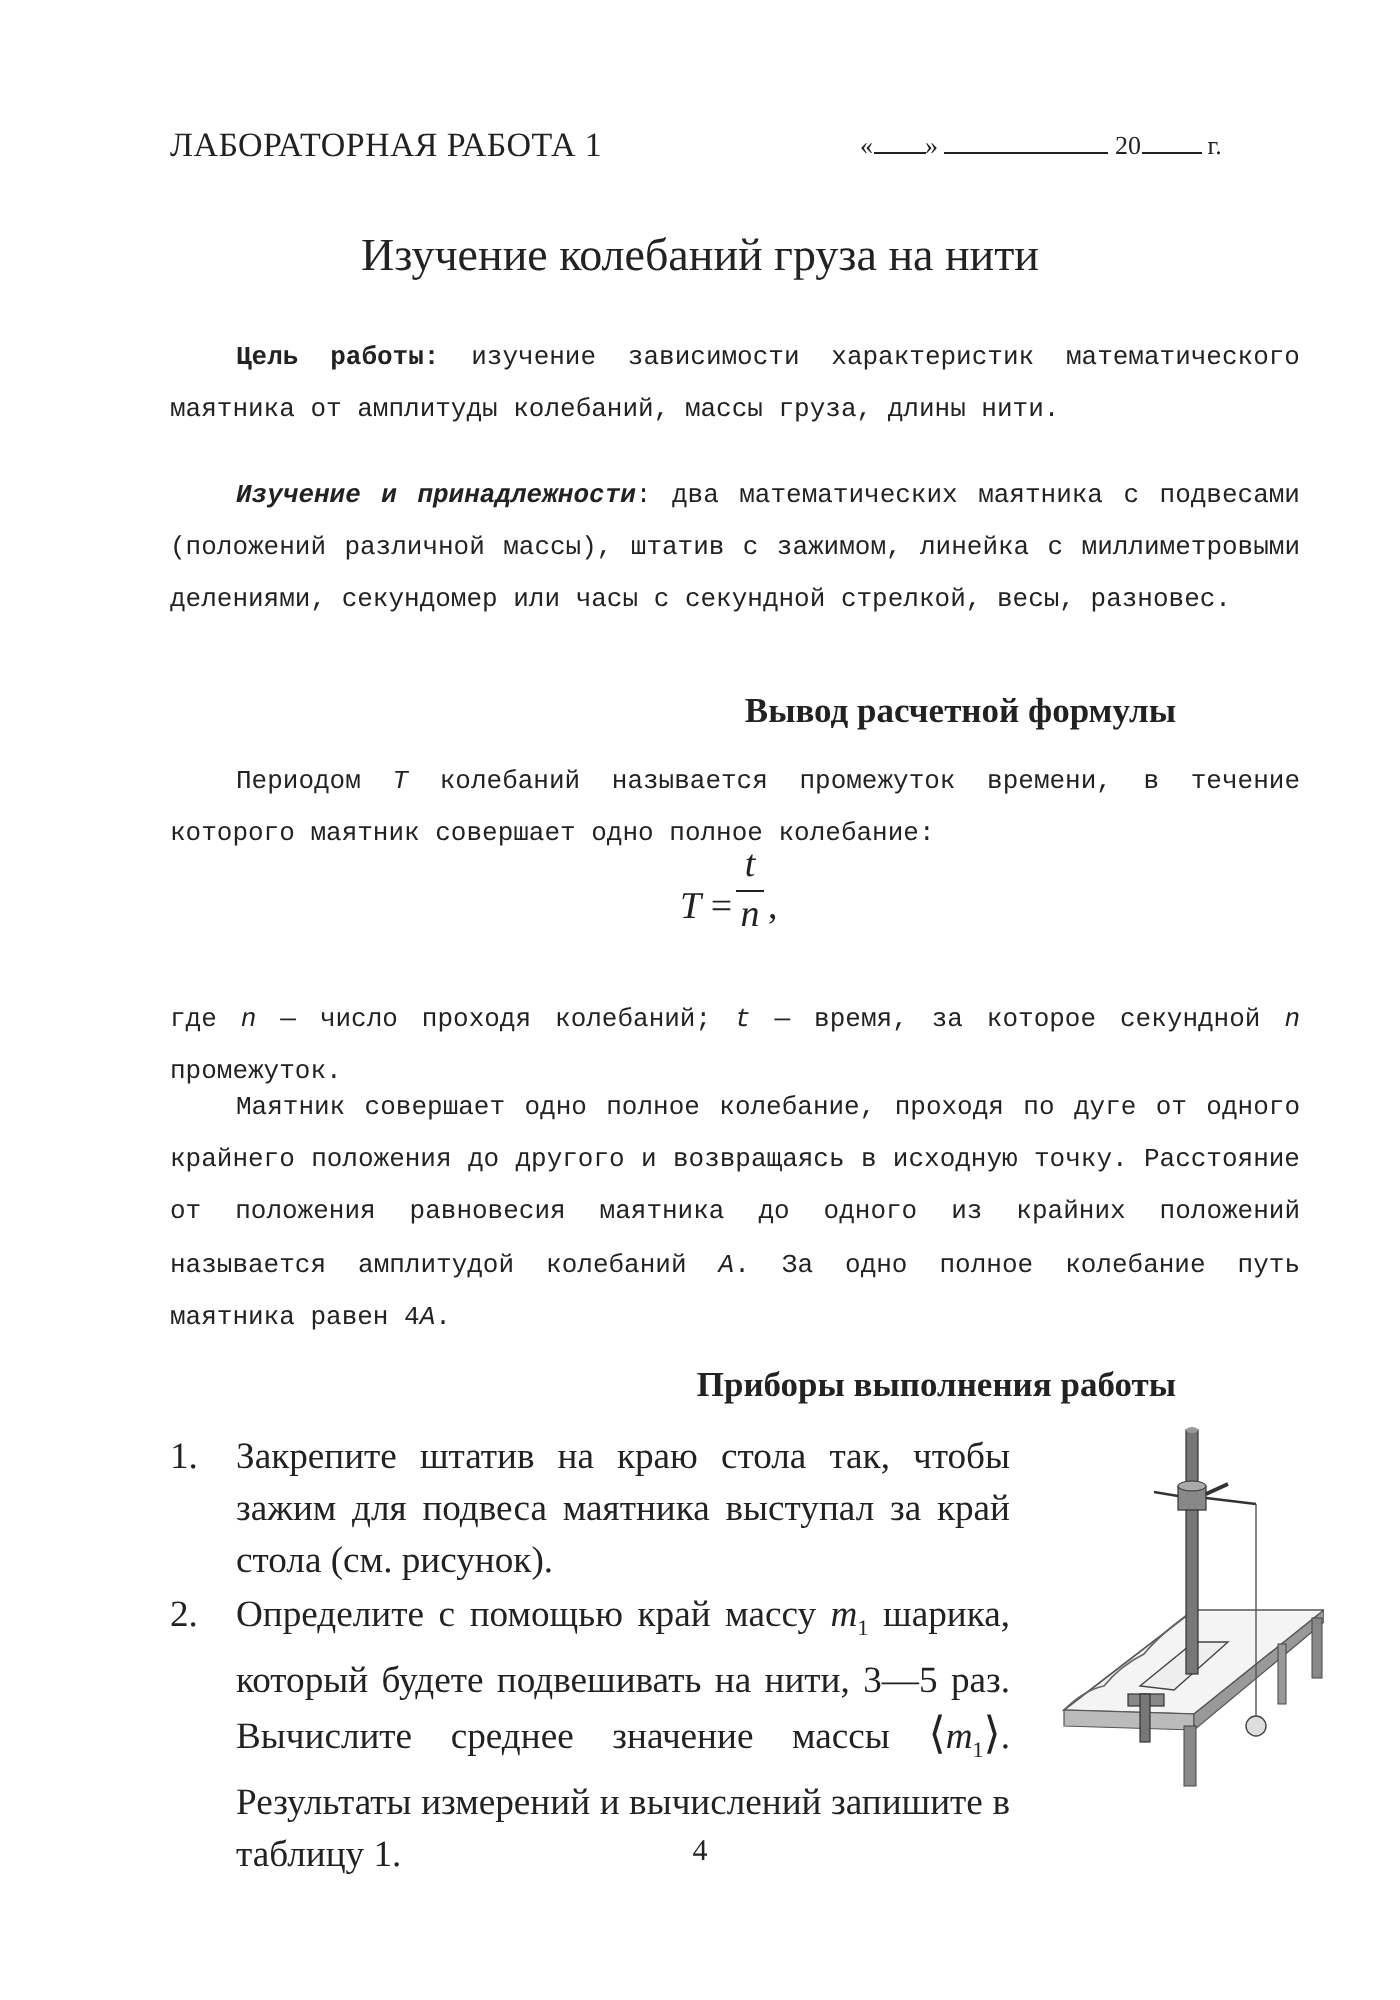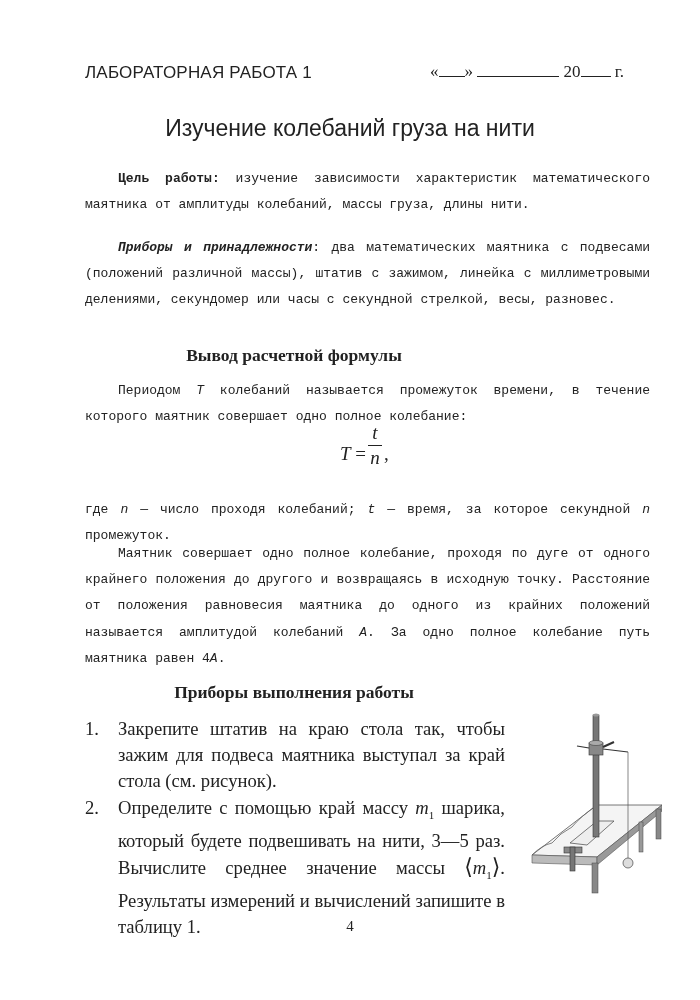--- a/index.html
+++ b/index.html
@@ -1,25 +1,25 @@
 <!DOCTYPE html>
 <html><head>
 <meta charset="utf-8">
 <style>
   html, body { margin:0; padding:0; background:#ffffff; }
   body { width:700px; height:1000px; position:relative; overflow:hidden; color:#222; }
   .serif { font-family: "Liberation Serif", "DejaVu Serif", serif; }
-  .sans { font-family: Liberation Sans, sans-serif; }
+  .sans { font-family: Liberation Serif, serif; }
   .hdr-left { position:absolute; left:85px; top:63px; font-size:17px; letter-spacing:0.2px; }
-  .hdr-right { position:absolute; left:430px; top:62px; font-size:17px; white-space:nowrap; }
+  .hdr-right { position:absolute; left:430px; top:62px; font-size:13px; white-space:nowrap; }
   .blank { display:inline-block; border-bottom:1px solid #222; height:14px; vertical-align:baseline; }
   .title { position:absolute; left:0; width:700px; top:115px; text-align:center; font-size:23px; }
   .text { position:absolute; left:85px; width:565px; font-size:13px; line-height:26.2px; text-align:justify;font-family:Liberation Mono, monospace; }
   .indent { text-indent:33px; }
-  .h2 { position:absolute; left:0; width:588px; text-align:center; font-weight:bold; font-size:17.5px; }
+  .h2 { position:absolute; left:0; width:588px; text-align:right; font-weight:bold; font-size:17.5px; }
   .formula { position:absolute; left:340px; top:443px; font-size:19px; }
   .frac { position:absolute; left:28px; top:-21px; width:14px; text-align:center; }
   .frac .num { display:block; font-style:italic; line-height:22px; }
   .frac .bar { display:block; height:1px; background:#222; margin:1px 0; }
   .frac .den { display:block; font-style:italic; line-height:22px; }
   ol.steps { position:absolute; left:85px; top:716px; width:420px; margin:0; padding:0; list-style:none; font-size:18.6px; line-height:26.2px; }
   ol.steps li { position:relative; padding-left:33px; text-align:justify; }
   ol.steps li .num { position:absolute; left:0; top:0; }
   .figure { position:absolute; left:522px; top:705px; width:140px; height:200px; }
   .pagenum { position:absolute; left:0; width:700px; top:918px; text-align:center; font-size:15px; }
@@ -34,21 +34,21 @@
   <span>«</span><span class="blank" style="width:26px"></span><span>»</span>
   <span class="blank" style="width:82px"></span>
   <span>20</span><span class="blank" style="width:30px"></span>
   <span>г.</span>
 </div>
 
 <div class="title sans">Изучение колебаний груза на нити</div>
 
 <div class="text serif indent" style="top:166px"><b>Цель работы:</b><span> изучение зависимости характеристик математического маятника от амплитуды колебаний, массы груза, длины нити.</span></div>
 
-<div class="text serif indent" style="top:235px"><b><i>Приборы и принадлежности</i></b><span>: два математических маятника с подвесами (положений различной массы), штатив с зажимом, линейка с миллиметровыми делениями, секундомер или часы с секундной стрелкой, весы, разновес.</span></div>
+<div class="text serif indent" style="top:235px"><b><i>Изучение и принадлежности</i></b><span>: два математических маятника с подвесами (положений различной массы), штатив с зажимом, линейка с миллиметровыми делениями, секундомер или часы с секундной стрелкой, весы, разновес.</span></div>
 
 <div class="h2 serif" style="top:345px">Вывод расчетной формулы</div>
 
 <div class="text serif indent" style="top:378px"><span>Периодом </span><i>T</i><span> колебаний называется промежуток времени, в течение которого маятник совершает одно полное колебание:</span></div>
 
 <div class="formula serif">
   <i>T</i><span> = </span>
   <span class="frac">
     <span class="num">t</span>
     <span class="bar"></span>

